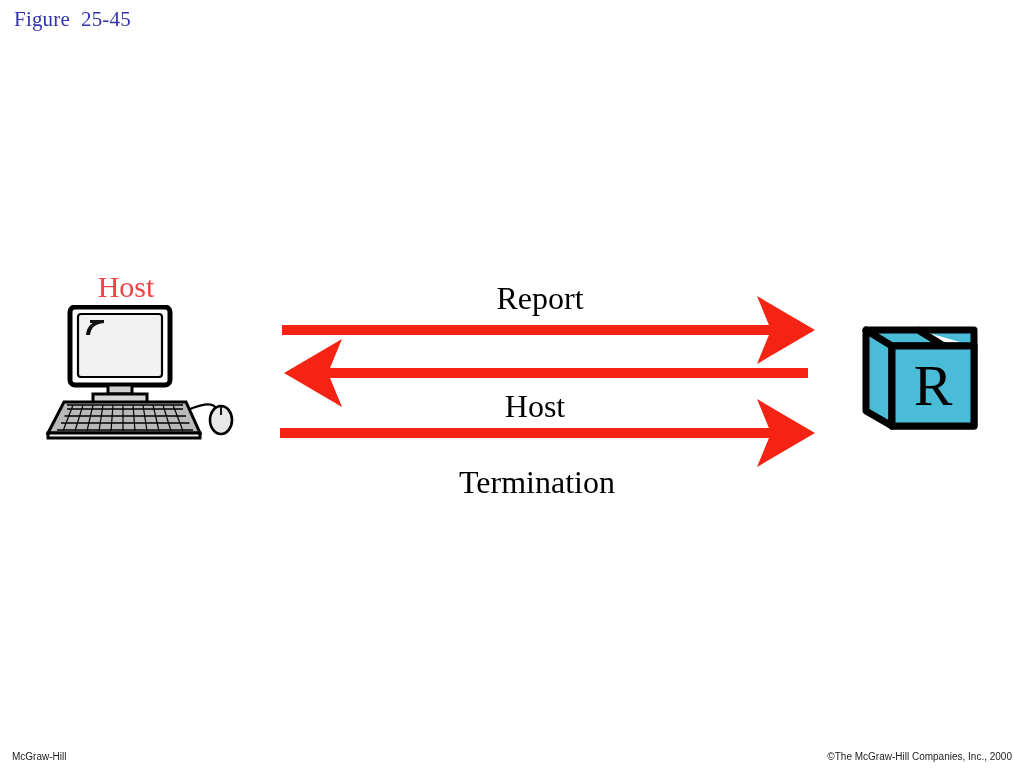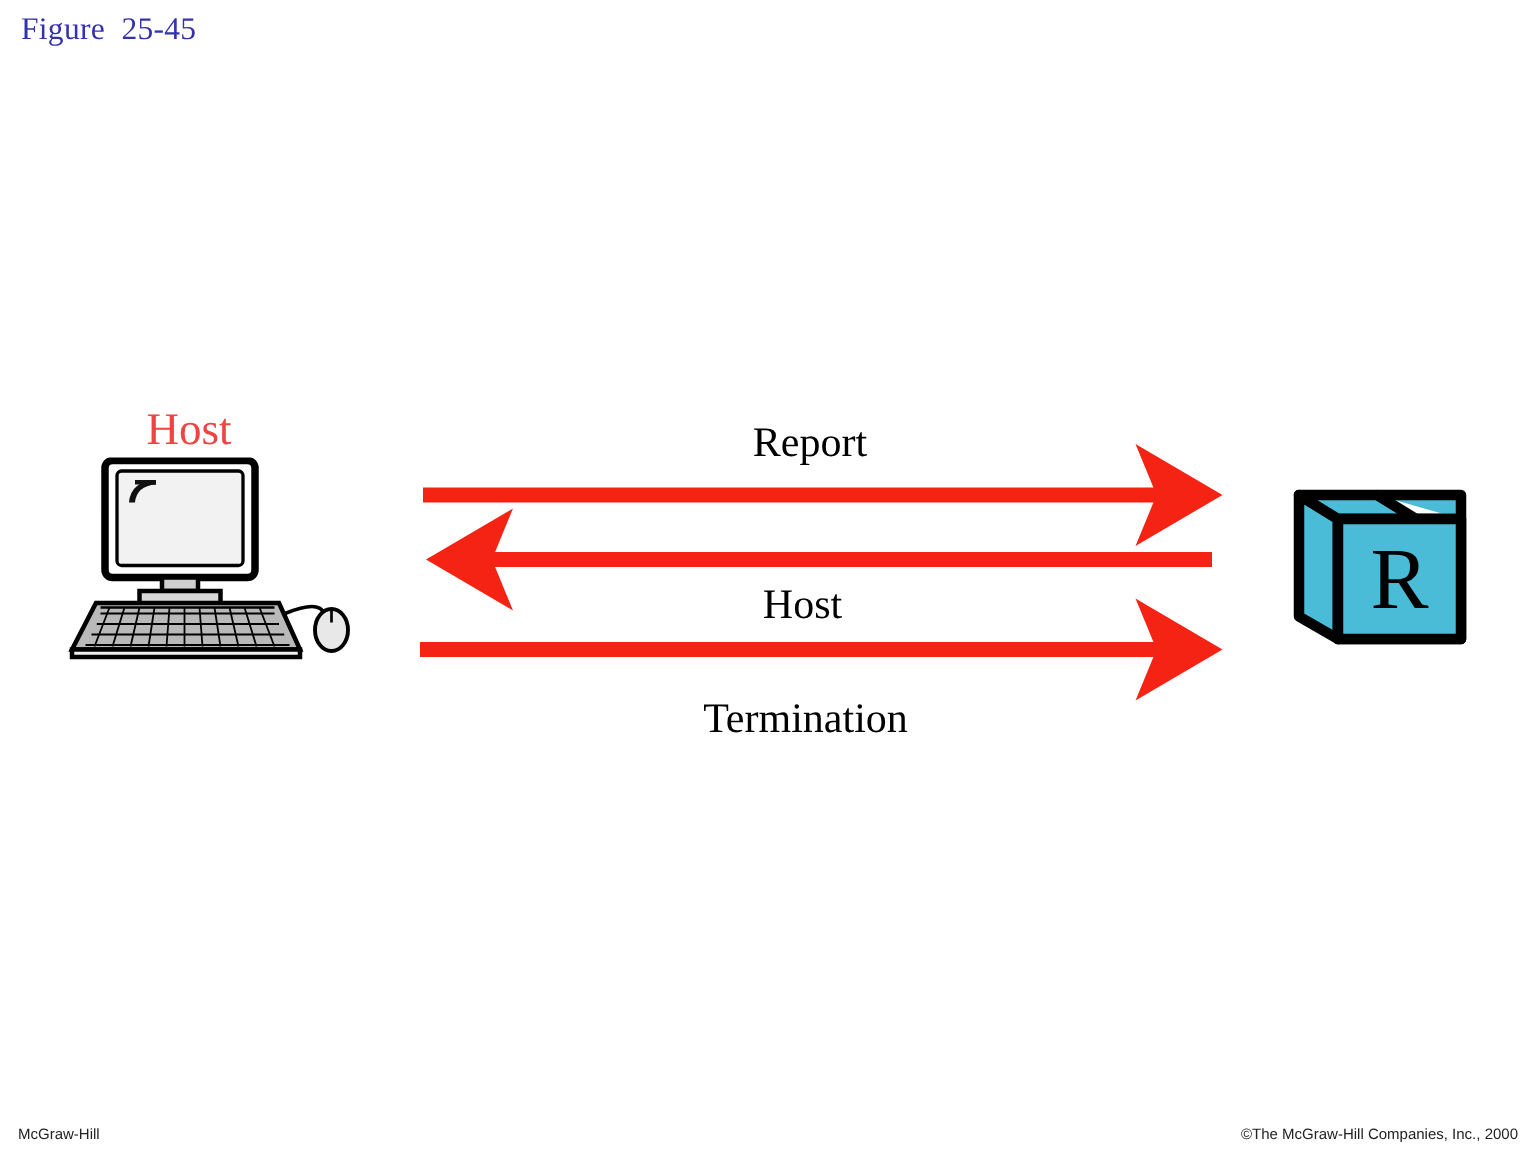--- a/index.html
+++ b/index.html
@@ -44,21 +44,21 @@
     text-align: center;
     white-space: nowrap;
   }
   #host-label  { left: 46px;  top: 270px; width: 160px; }
   #router-label{ left: 837px; top: 270px; width: 160px; }
 
   
   .flow-label {
     position: absolute;
     font-family: "Liberation Serif", serif;
-    font-size: 28px;
+    font-size: 32px;
     color: #000000;
     text-align: center;
     white-space: nowrap;
   }
   #label-report      { left: 440px; top: 280px; width: 200px; }
   #label-query       { left: 435px; top: 388px; width: 200px; }
   #label-termination { left: 427px; top: 464px; width: 220px; }
 
   
   .art {

